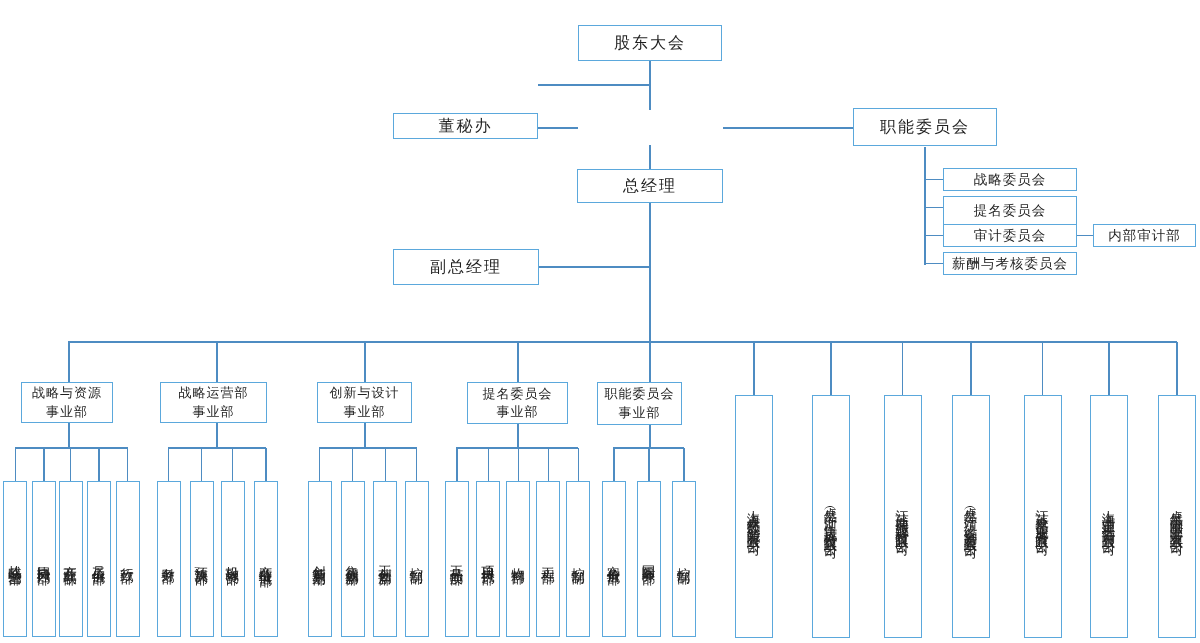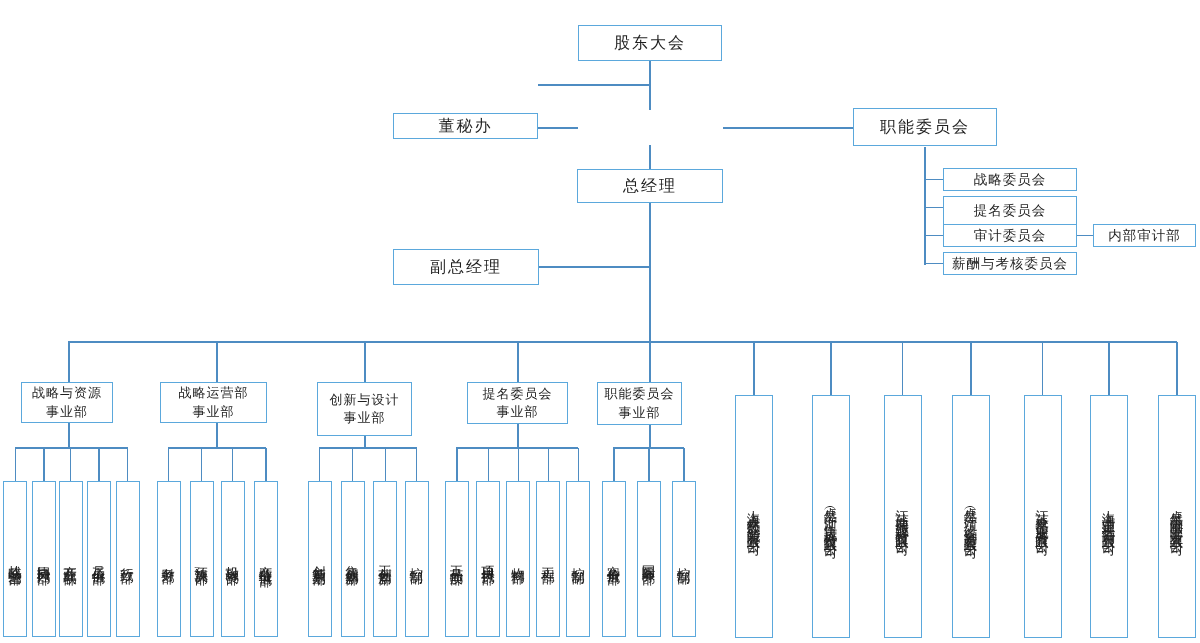--- a/index.html
+++ b/index.html
@@ -128,21 +128,21 @@
   </div>
 
   <div class="box div2" style="left:21px;top:382px;width:92px;height:41px">
     <div>战略与资源</div>
     <div>事业部</div>
   </div>
   <div class="box div2" style="left:160px;top:382px;width:107px;height:41px">
     <div>战略运营部</div>
     <div>事业部</div>
   </div>
-  <div class="box div2" style="left:317px;top:382px;width:95px;height:54px">
+  <div class="box div2" style="left:317px;top:382px;width:95px;height:41px">
     <div>创新与设计</div>
     <div>事业部</div>
   </div>
   <div class="box div2" style="left:467px;top:382px;width:101px;height:42px">
     <div>提名委员会</div>
     <div>事业部</div>
   </div>
   <div class="box div2" style="left:597px;top:382px;width:85px;height:43px">
     <div>职能委员会</div>
     <div>事业部</div>

